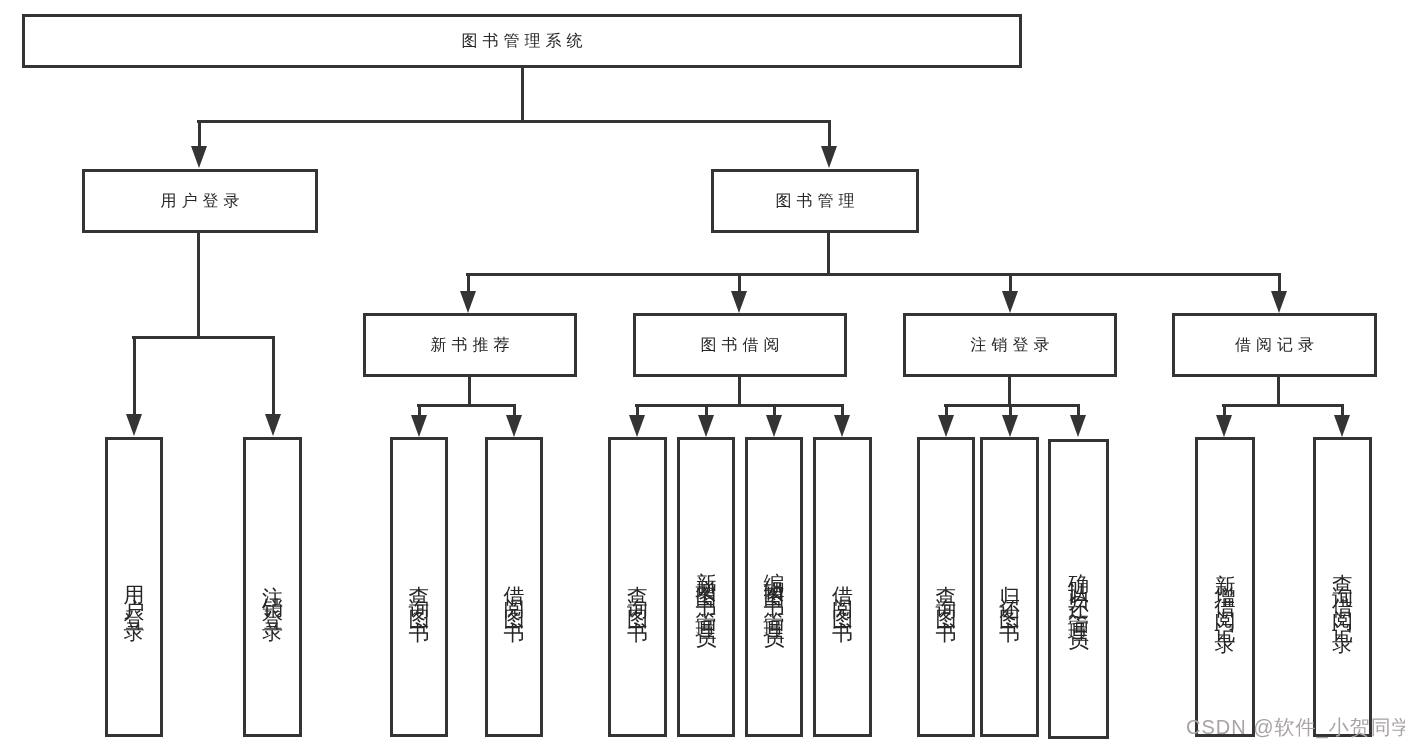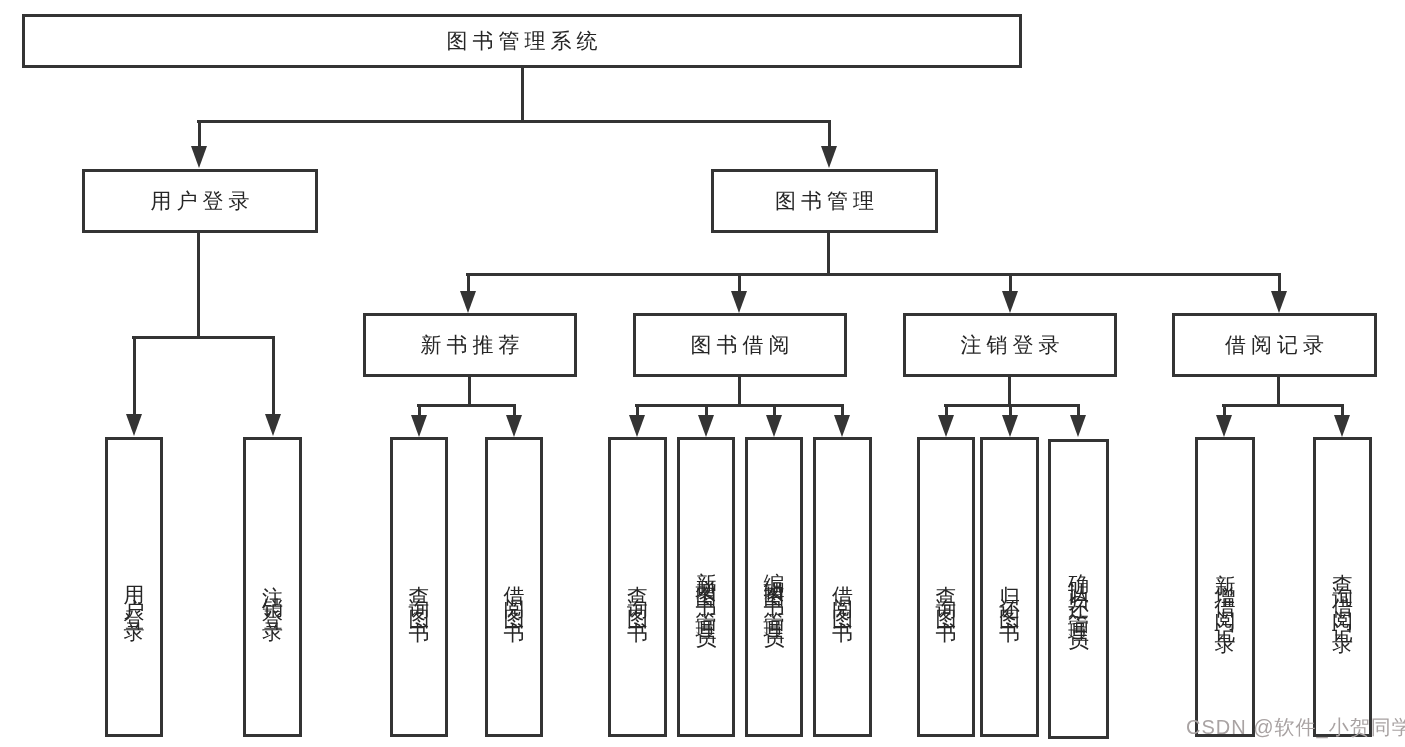--- a/index.html
+++ b/index.html
@@ -15,21 +15,21 @@
   .box {
     position: absolute;
     box-sizing: border-box;
     border: 3px solid var(--line, #343434);
     background: #ffffff;
     display: flex;
     align-items: center;
     justify-content: center;
   }
   .h-label {
-    font-size: 21px;
+    font-size: 16px;
     letter-spacing: 5px;
     padding-left: 5px; 
     white-space: nowrap;
     color: var(--text, #262626);
   }
   .v-label {
     writing-mode: vertical-rl;
     text-orientation: mixed;
     font-size: 21px;
     white-space: nowrap;
@@ -113,21 +113,21 @@
   <div class="arrow" style="left:1224px;top:404px;height:33px"></div>
   <div class="arrow" style="left:1342px;top:404px;height:33px"></div>
 
   <div class="box" style="left:22px;top:14px;width:1000px;height:54px">
     <span class="h-label">图书管理系统</span>
   </div>
 
   <div class="box" style="left:82px;top:169px;width:236px;height:64px">
     <span class="h-label">用户登录</span>
   </div>
-  <div class="box" style="left:711px;top:169px;width:227px;height:64px">
+  <div class="box" style="left:711px;top:169px;width:208px;height:64px">
     <span class="h-label">图书管理</span>
   </div>
 
   <div class="box" style="left:363px;top:313px;width:214px;height:64px">
     <span class="h-label">新书推荐</span>
   </div>
   <div class="box" style="left:633px;top:313px;width:214px;height:64px">
     <span class="h-label">图书借阅</span>
   </div>
   <div class="box" style="left:903px;top:313px;width:214px;height:64px">

